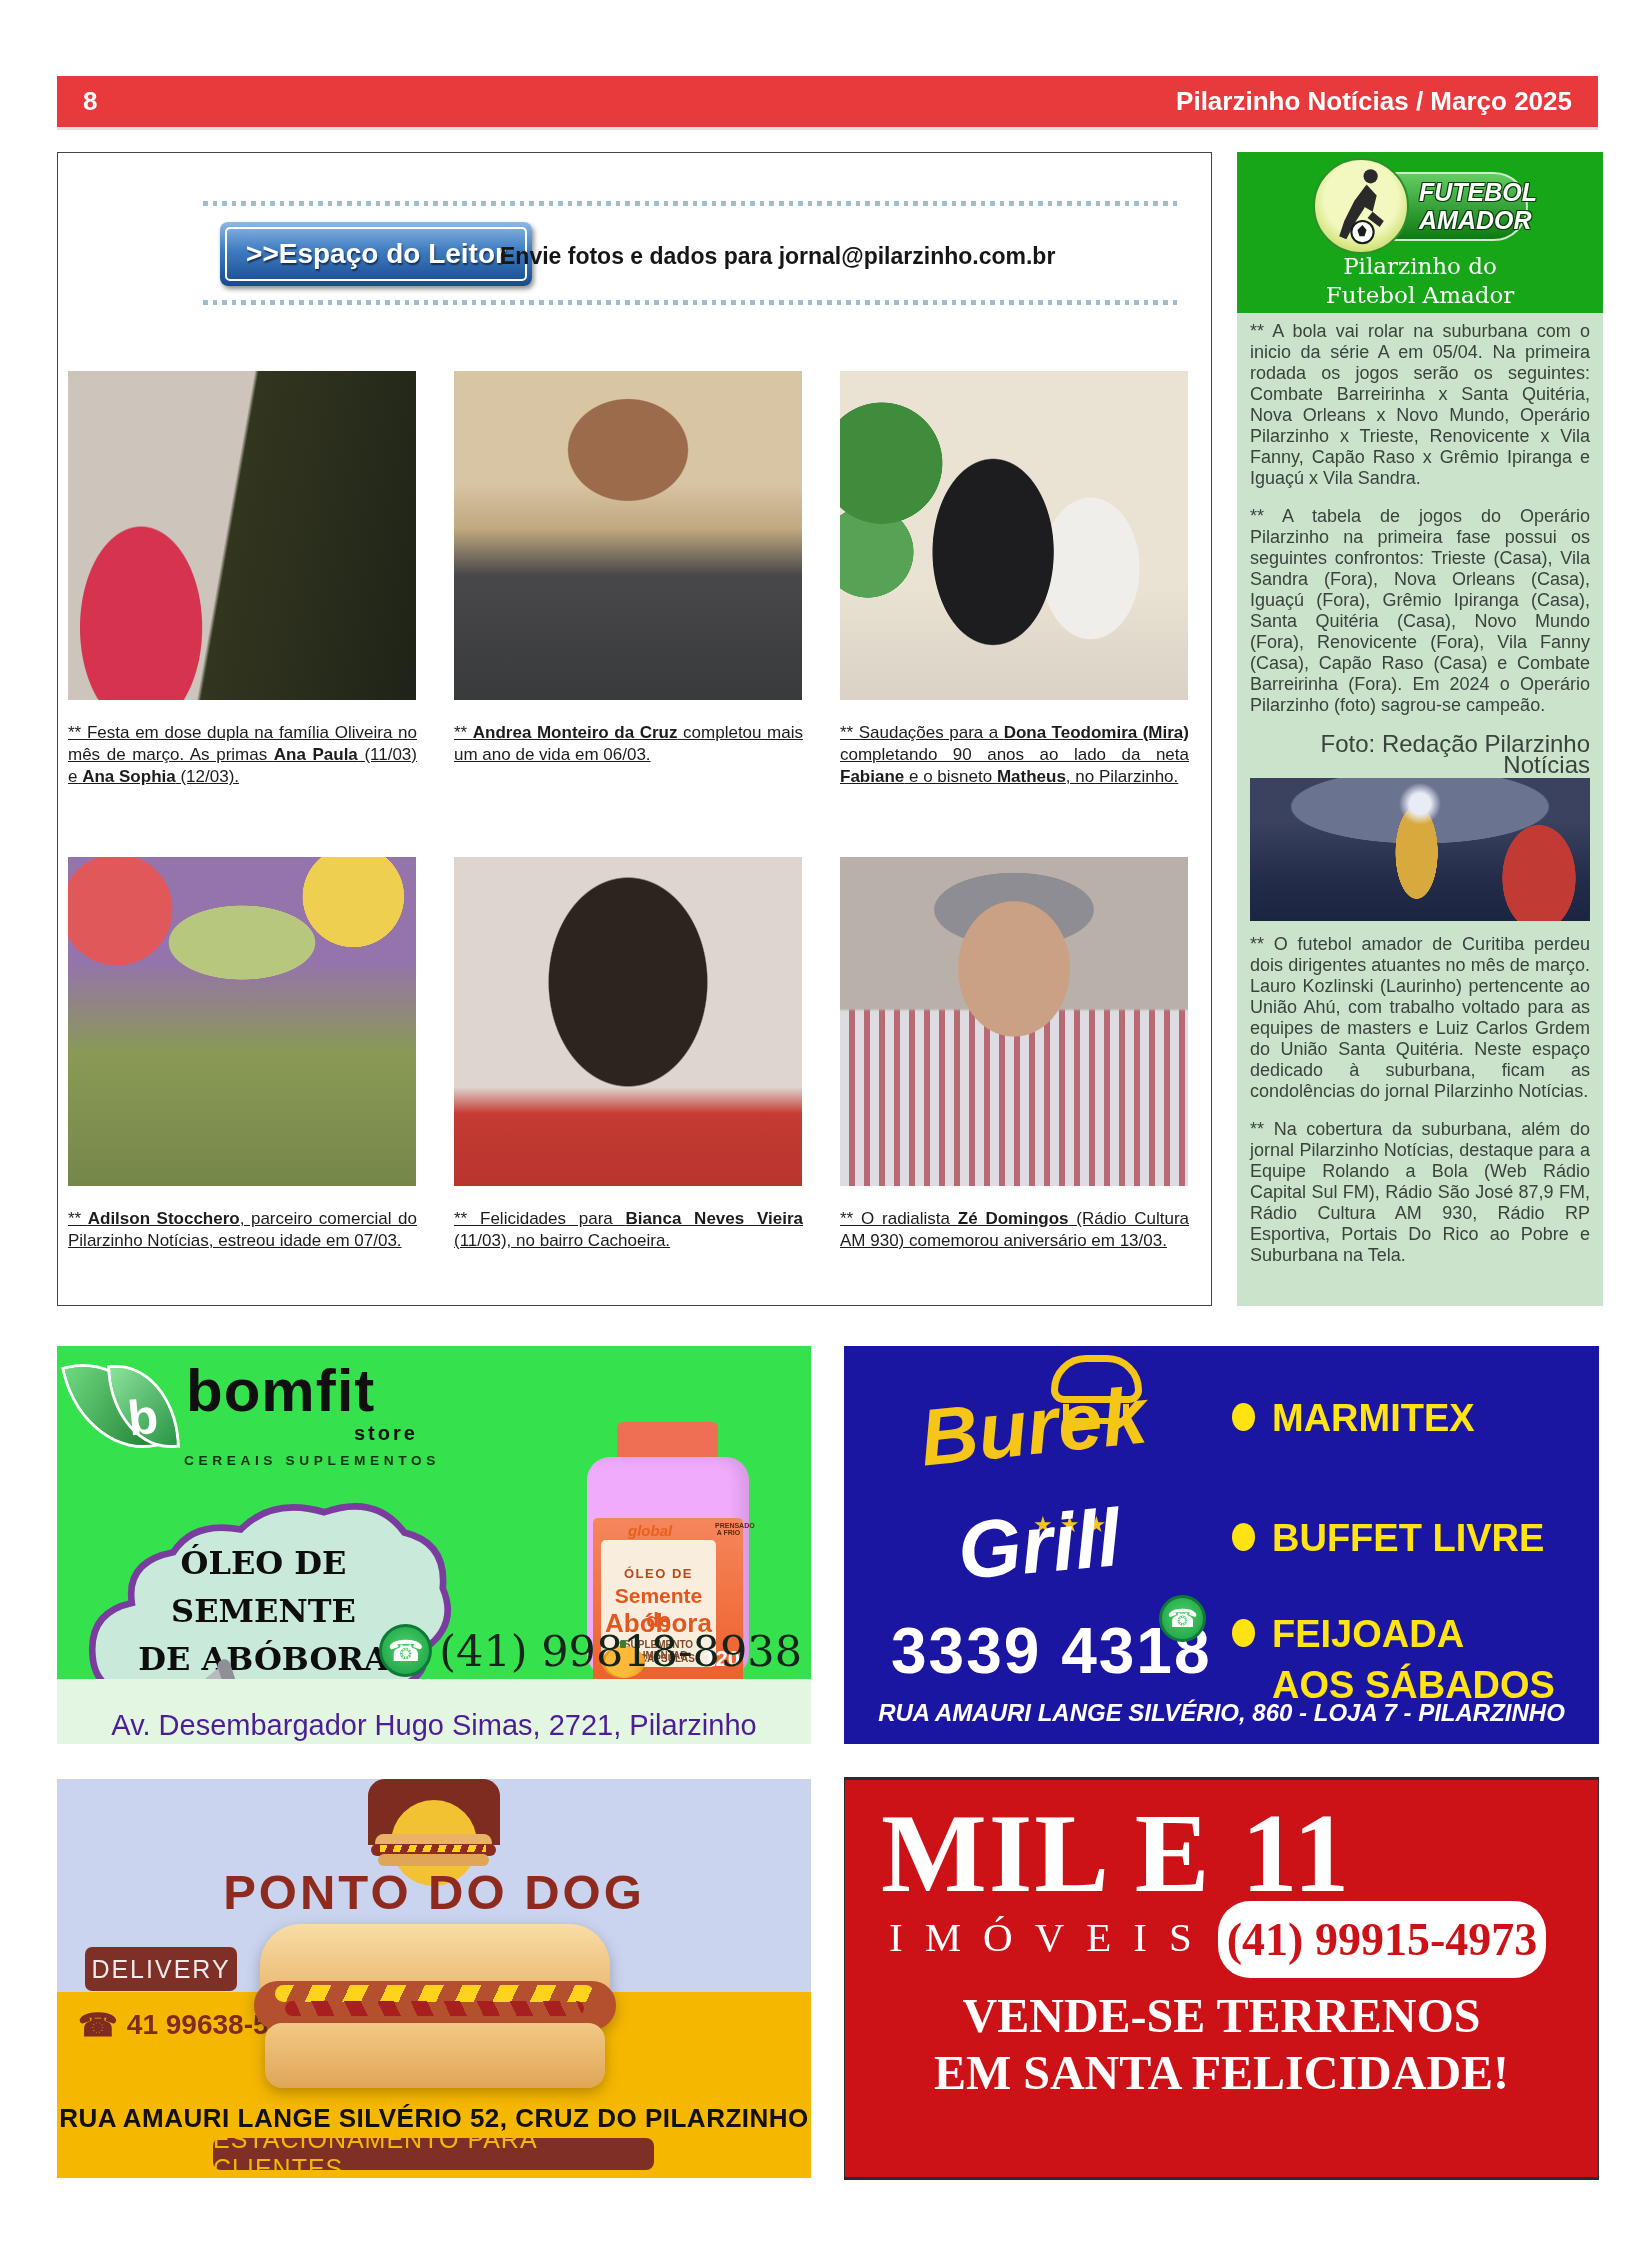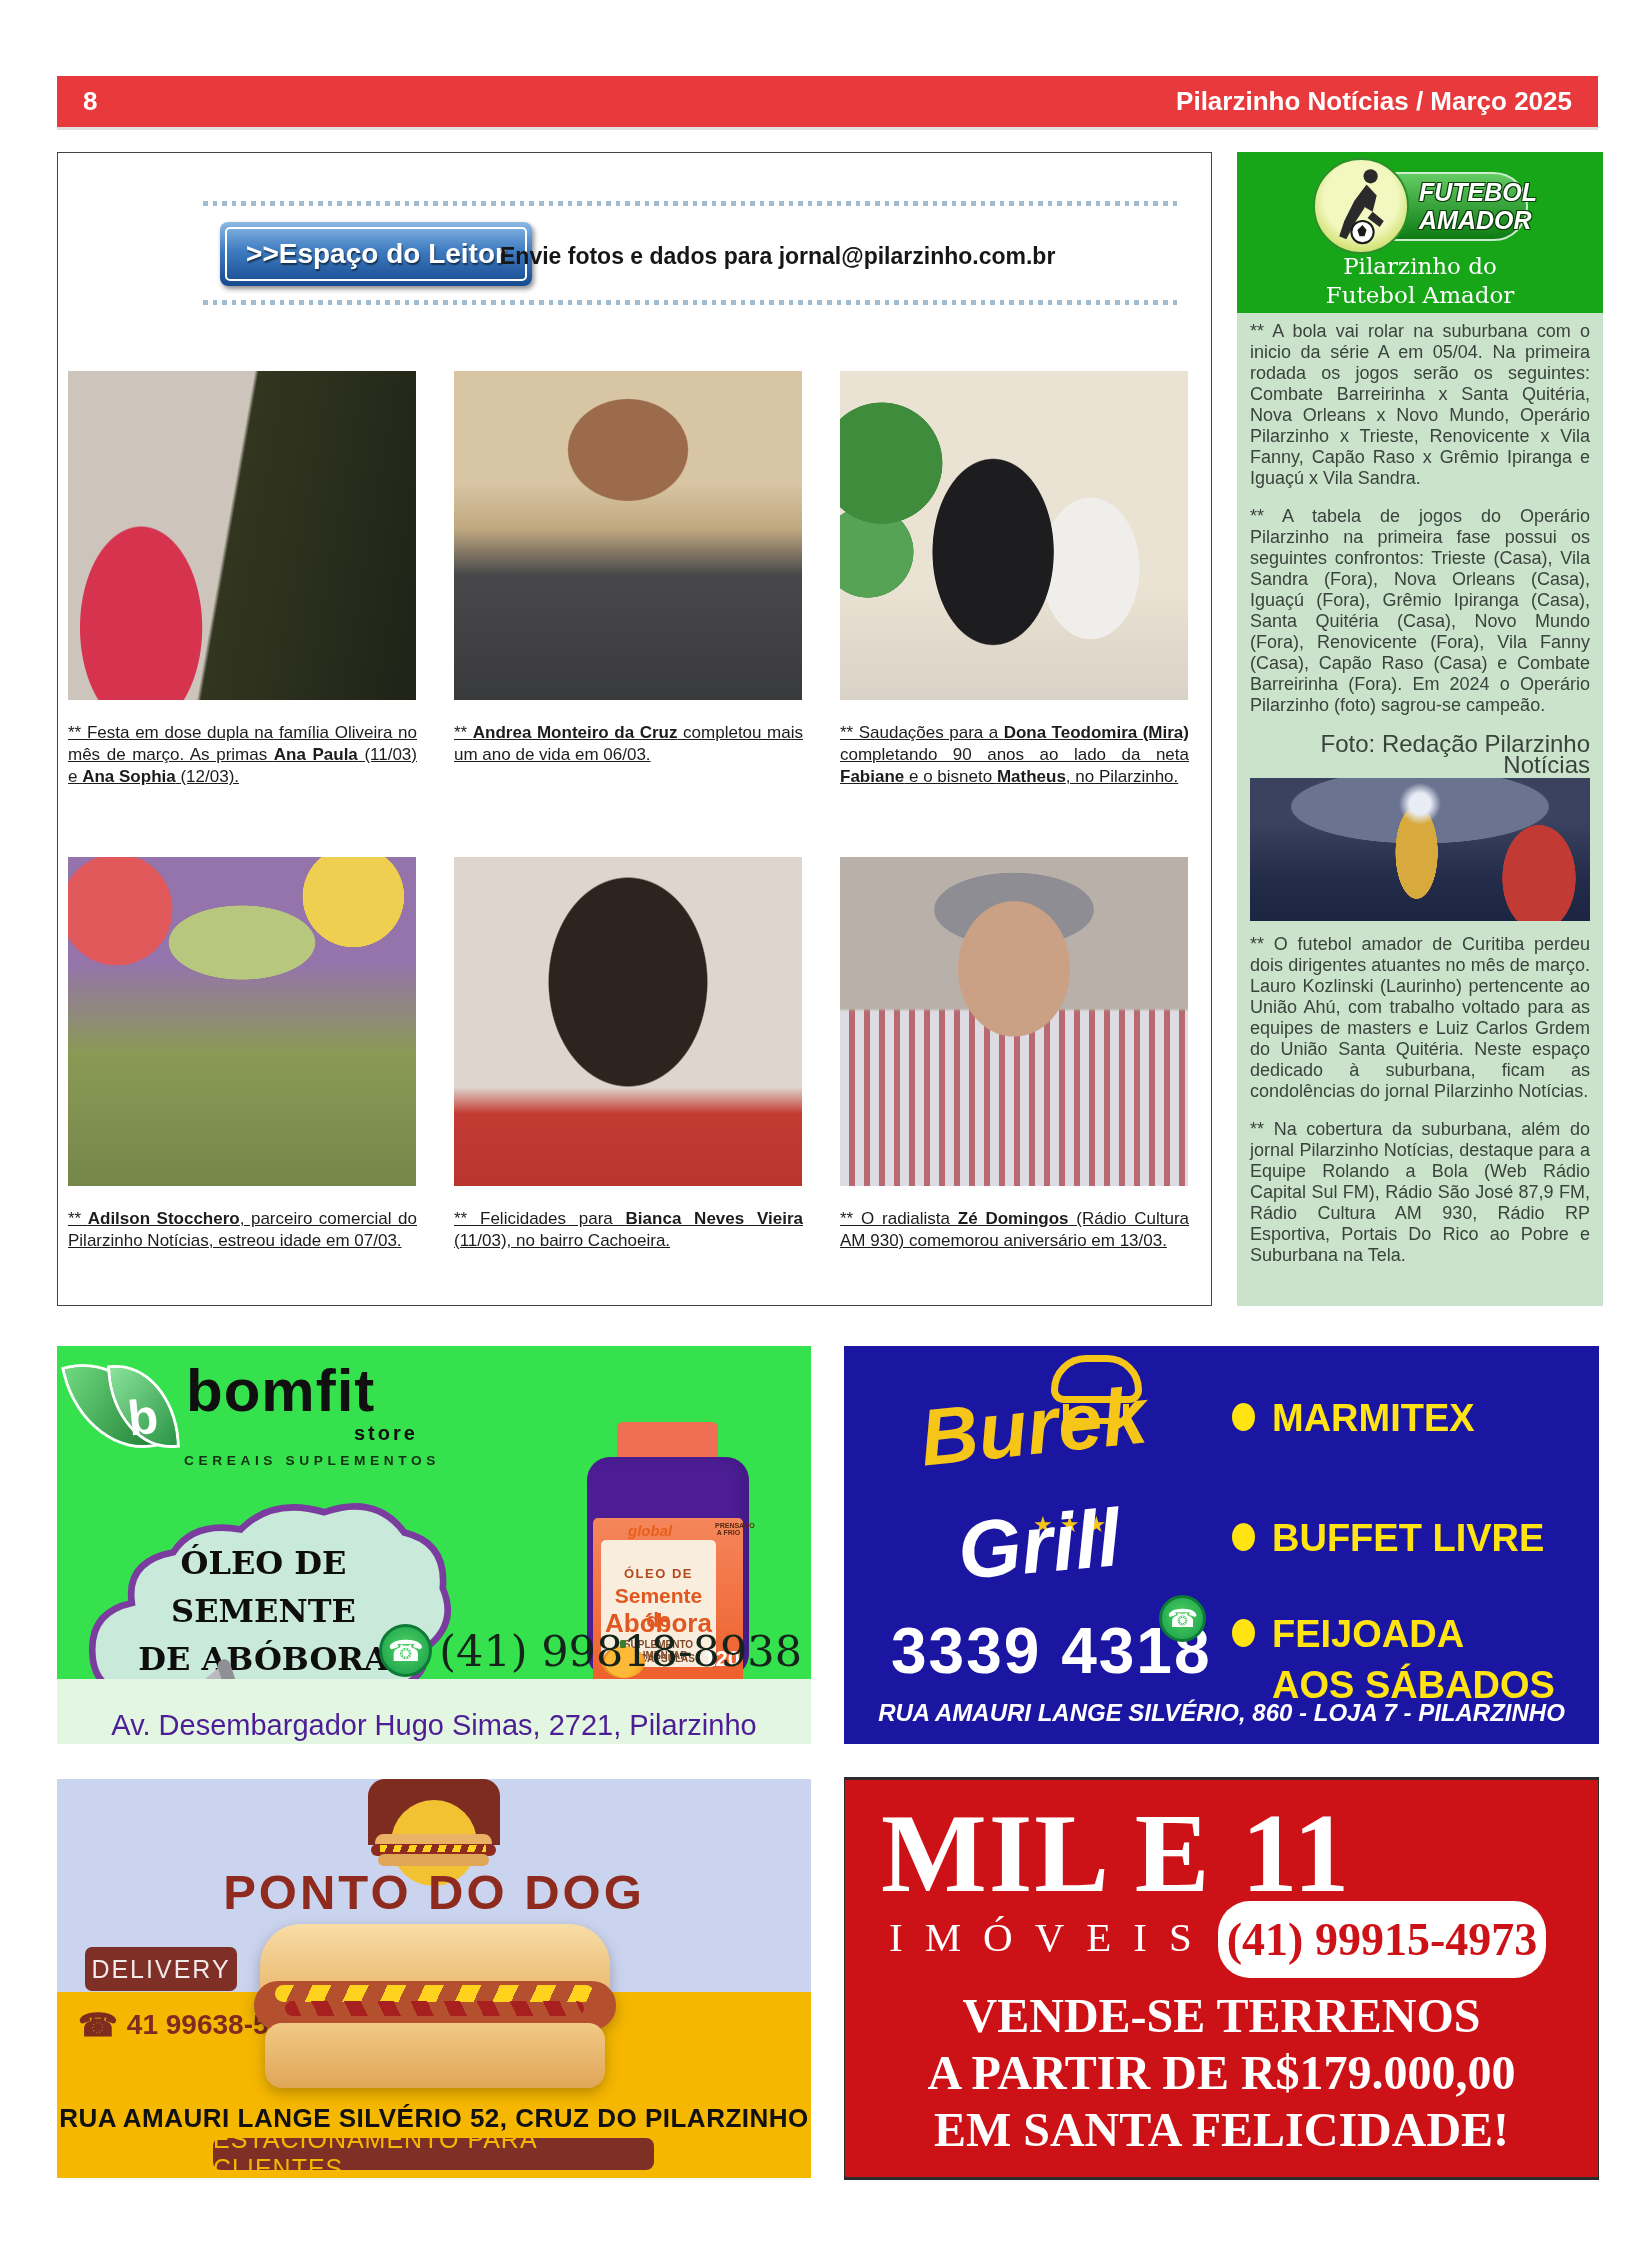--- a/index.html
+++ b/index.html
@@ -94,21 +94,21 @@
   .bomfit-b{position:absolute;left:71px;top:43px;color:#ffffff;font-size:49px;font-weight:bold;transform:rotate(-6deg);}
   .bomfit-name{position:absolute;left:129px;top:10px;font-size:60px;font-weight:bold;color:#101010;letter-spacing:1px;}
   .bomfit-store{position:absolute;left:297px;top:76px;font-size:20px;font-weight:bold;color:#101010;letter-spacing:3px;}
   .bomfit-tagline{position:absolute;left:127px;top:107px;font-size:13.7px;font-weight:bold;color:#143214;letter-spacing:4.6px;}
   .bubble{position:absolute;left:9px;top:157px;width:395px;height:213px;}
   .bubble svg{position:absolute;left:0;top:0;}
   .bubble-text{position:absolute;left:20px;top:36px;width:355px;text-align:center;
     font-family:"DejaVu Serif",serif;font-weight:bold;color:#0e0e0e;font-size:32px;line-height:48px;}
   .bottle{position:absolute;left:530px;top:76px;width:162px;height:256px;}
   .bottle-cap{position:absolute;left:30px;top:0;width:101px;height:40px;background:#EF6F55;border-radius:6px 6px 3px 3px;}
-  .bottle-body{position:absolute;left:0;top:35px;width:162px;height:220px;background:#4c1d95;border-radius:23px;box-shadow:inset -9px 0 13px rgba(0,0,0,.10);}
+  .bottle-body{position:absolute;left:0;top:35px;width:162px;height:220px;background:#f0abfc;border-radius:23px;box-shadow:inset -9px 0 13px rgba(0,0,0,.10);}
   .bottle-label{position:absolute;left:6px;top:61px;width:150px;height:167px;border-radius:5px;
     background:linear-gradient(180deg,#F5865C 0,#EE5F2B 100%);}
   .bottle-panel{position:absolute;left:8px;top:22px;width:115px;height:127px;border-radius:5px;background:#f9eedd;}
   .lbl-brand{position:absolute;left:35px;top:4px;font-size:15px;font-style:italic;font-weight:bold;color:#e8601c;}
   .lbl-l1{position:absolute;left:0;top:26px;width:100%;text-align:center;font-size:13px;font-weight:bold;color:#b34a1f;letter-spacing:1.5px;}
   .lbl-l2{position:absolute;left:0;top:44px;width:100%;text-align:center;font-size:21px;font-weight:bold;color:#e2571f;}
   .lbl-l3{position:absolute;left:0;top:68px;width:100%;text-align:center;font-size:26px;font-weight:bold;color:#e2571f;}
   .lbl-l4{position:absolute;left:0;top:99px;width:100%;text-align:center;font-size:10px;font-weight:bold;color:#7c4a2a;}
   .lbl-l5{position:absolute;left:0;top:113px;width:100%;text-align:center;font-size:10px;font-weight:bold;color:#7c4a2a;}
   .lbl-badge{position:absolute;right:1px;top:4px;width:27px;font-size:7px;font-weight:bold;color:#5a2a10;text-align:center;}
@@ -378,19 +378,18 @@
   </div>
 
   <div class="ad ad-mil">
     <div class="mil-name">MIL E 11</div>
     <div class="mil-div">IMÓVEIS</div>
     <div class="mil-pill">
       <span>(41) 99915-4973</span>
     </div>
     <div class="mil-lines">
       <div>VENDE-SE TERRENOS</div>
-      <div>A PARTIR DE R$179.000,00</div>
       <div>EM SANTA FELICIDADE!</div>
     </div>
   </div>
 
 </div>
 
 
 </body></html>

